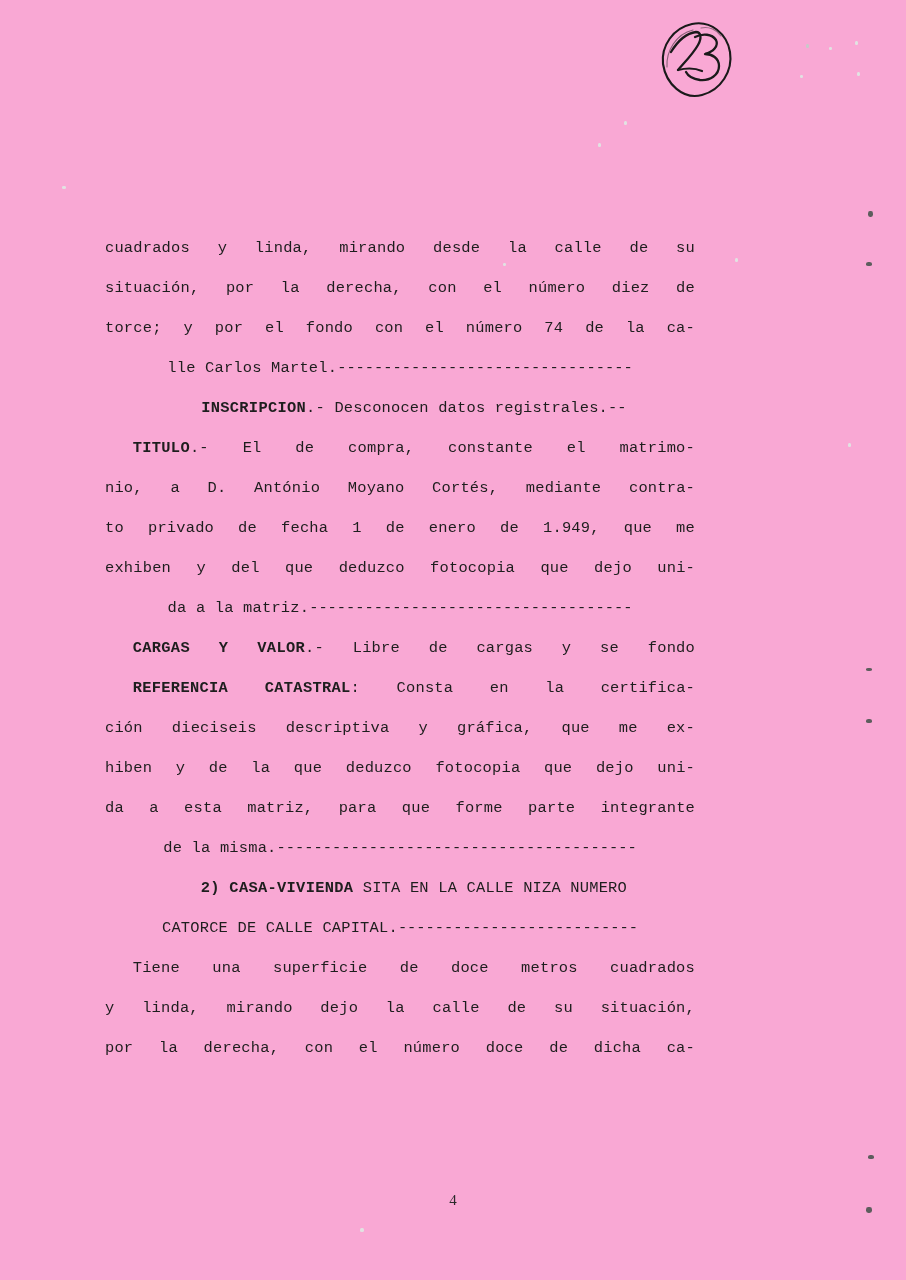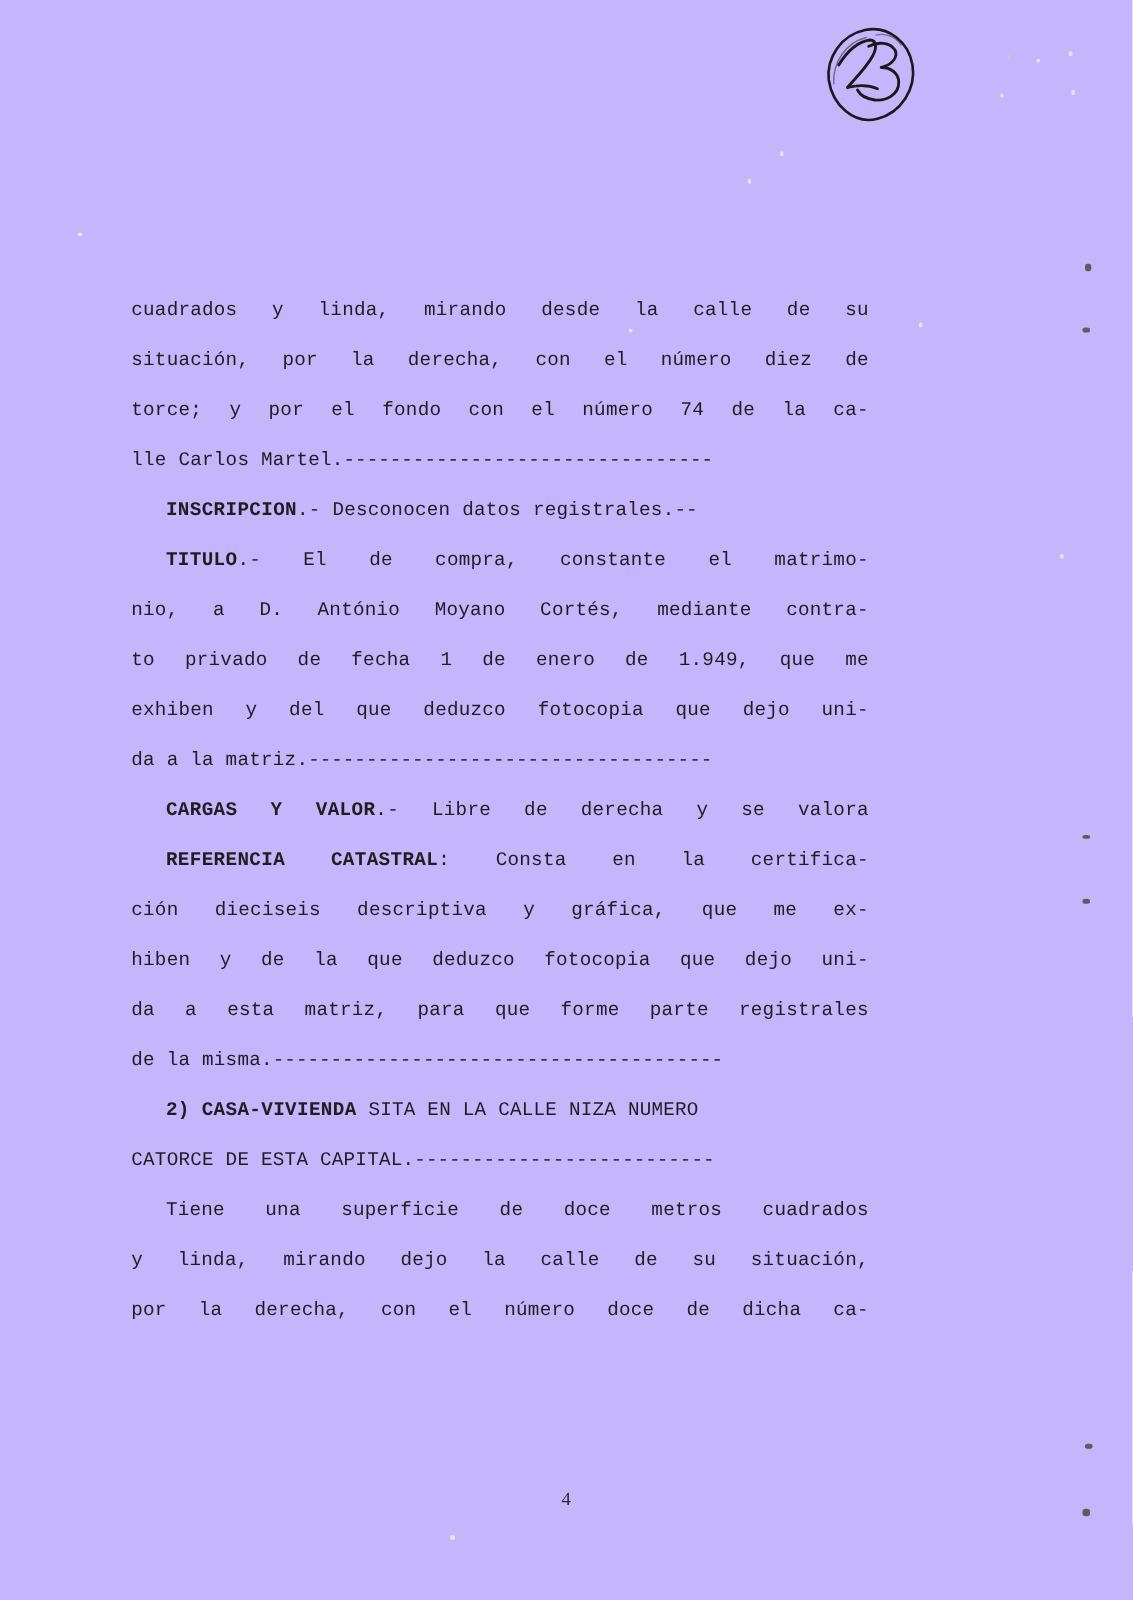--- a/index.html
+++ b/index.html
@@ -6,21 +6,21 @@
   html, body {
     margin: 0;
     padding: 0;
     background: #ffffff;
   }
 
   .page {
     position: relative;
     width: 906px;
     height: 1280px;
-    background: #c4b5fd;
+    background: #f9a8d4;
     overflow: hidden;
     font-family: "Liberation Mono", "DejaVu Sans Mono", monospace;
     color: #1b1b1b;
   }
 
   
   .folio-mark {
     position: absolute;
     left: 655px;
     top: 18px;
@@ -60,21 +60,21 @@
   
   .line.j {
     white-space: normal;
     text-align: justify;
     text-align-last: justify;
     word-spacing: 0;
   }
 
   .line.left {
     white-space: pre;
-    text-align: left;
+    text-align: center;
   }
 
   .ind { display: inline-block; width: 3ch; }
 
   b.hd {
     font-weight: bold;
     letter-spacing: 0.3px;
   }
   b.hd.u {
     text-underline-offset: 3px;
@@ -138,28 +138,28 @@
       <div class="line j"><span>cuadrados y linda, mirando desde la calle de su</span></div>
       <div class="line j"><span>situación, por la derecha, con el número diez de</span></div>
       <div class="line j"><span>torce; y por el fondo con el número 74 de la ca-</span></div>
       <div class="line left"><span>lle Carlos Martel.</span><span class="dashes">--------------------------------</span></div>
       <div class="line left"><span class="ind"></span><b class="hd u">INSCRIPCION</b><span>.- Desconocen datos registrales.</span><span class="dashes">--</span></div>
       <div class="line j"><span class="ind"></span><b class="hd u">TITULO</b><span>.- El de compra, constante el matrimo-</span></div>
       <div class="line j"><span>nio, a D. António Moyano Cortés, mediante contra-</span></div>
       <div class="line j"><span>to privado de fecha 1 de enero de 1.949, que me</span></div>
       <div class="line j"><span>exhiben y del que deduzco fotocopia que dejo uni-</span></div>
       <div class="line left"><span>da a la matriz.</span><span class="dashes">-----------------------------------</span></div>
-      <div class="line j"><span class="ind"></span><b class="hd u">CARGAS Y VALOR</b><span>.- Libre de derecha y se valora</span></div>
+      <div class="line j"><span class="ind"></span><b class="hd u">CARGAS Y VALOR</b><span>.- Libre de cargas y se fondo</span></div>
       <div class="line j"><span class="ind"></span><b class="hd u">REFERENCIA CATASTRAL</b><span>: Consta en la certifica-</span></div>
       <div class="line j"><span>ción dieciseis descriptiva y gráfica, que me ex-</span></div>
       <div class="line j"><span>hiben y de la que deduzco fotocopia que dejo uni-</span></div>
-      <div class="line j"><span>da a esta matriz, para que forme parte registrales</span></div>
+      <div class="line j"><span>da a esta matriz, para que forme parte integrante</span></div>
       <div class="line left"><span>de la misma.</span><span class="dashes">---------------------------------------</span></div>
       <div class="line left"><span class="ind"></span><b class="hd">2) CASA-VIVIENDA</b><span> SITA EN LA CALLE NIZA NUMERO</span></div>
-      <div class="line left"><span>CATORCE DE ESTA CAPITAL.</span><span class="dashes">--------------------------</span></div>
+      <div class="line left"><span>CATORCE DE CALLE CAPITAL.</span><span class="dashes">--------------------------</span></div>
       <div class="line j"><span class="ind"></span><span>Tiene una superficie de doce metros cuadrados</span></div>
       <div class="line j"><span>y linda, mirando dejo la calle de su situación,</span></div>
       <div class="line j"><span>por la derecha, con el número doce de dicha ca-</span></div>
     </div>
 
   <div class="folio-number">4</div>
 
 </div>
 
 </body></html>

